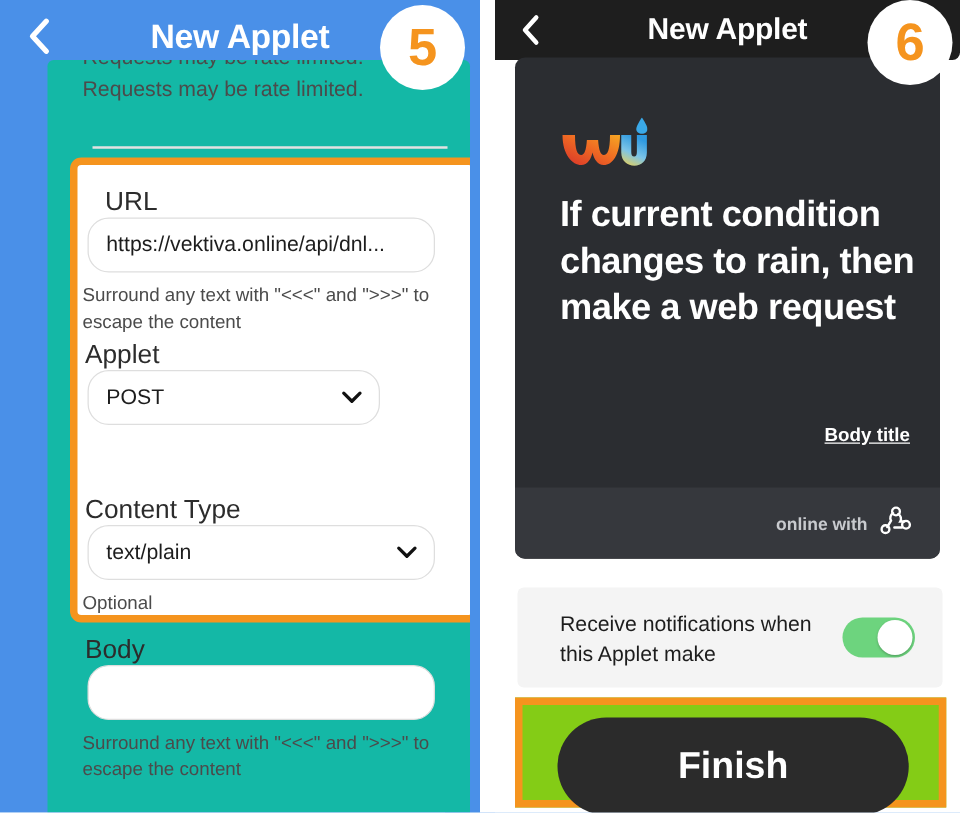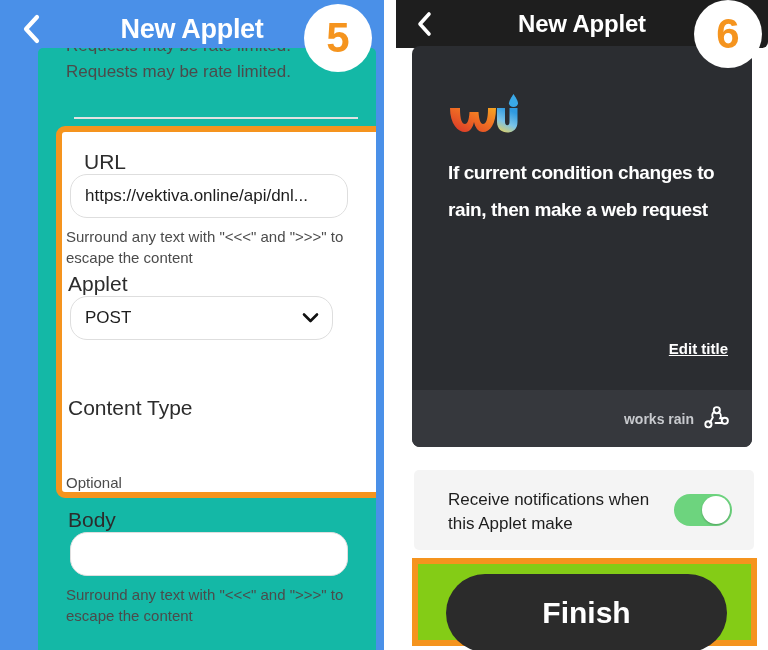--- a/index.html
+++ b/index.html
@@ -139,21 +139,21 @@
     overflow: hidden;
   }
   .wu-logo {
     position: absolute; left: 36px; top: 48px;
     width: 70px; height: 44px;
   }
   .applet-title {
     position: absolute; left: 36px; top: 108px;
     width: 290px;
     color: #ffffff;
-    font-size: 19px; font-weight: bold;
+    font-size: 29px; font-weight: bold;
     line-height: 37px;
     letter-spacing: -0.4px;
   }
   .edit-title {
     position: absolute; right: 24px; top: 294px;
     color: #ffffff; font-size: 15px; font-weight: bold;
     text-decoration: underline;
   }
   .works-bar {
     position: absolute; left: 0; bottom: 0;
@@ -238,30 +238,38 @@
 
       <div class="divider"></div>
 
       <div class="orange-box"></div>
 
       <div class="field-label" style="left:46px; top:102px;">URL</div>
       <div class="field-input" style="left:32px; top:126px; width:278px;">https://vektiva.online/api/dnl...</div>
       <div class="field-help" style="left:28px; top:178px; width:290px;">Surround any text with "&lt;&lt;&lt;" and "&gt;&gt;&gt;" to escape the content</div>
 
       <div class="field-label" style="left:30px; top:224px;">Applet</div>
-      <div class="field-input" style="left:32px; top:248px; width:263px;">
+      <div class="field-input" style="left:32px; top:248px; width:234px;">
         <span>POST</span>
         <span class="sel-chevron">
           <svg width="17" height="11" viewBox="0 0 17 11" fill="none">
             <path d="M2 2 L8.5 8.5 L15 2" stroke="#111111" stroke-width="2.6" stroke-linecap="round" stroke-linejoin="round"></path>
           </svg>
         </span>
       </div>
 
       <div class="field-label" style="left:30px; top:348px;">Content Type</div>
+      <div class="field-input" style="left:32px; top:372px; width:278px;">
+        <span>text/plain</span>
+        <span class="sel-chevron">
+          <svg width="17" height="11" viewBox="0 0 17 11" fill="none">
+            <path d="M2 2 L8.5 8.5 L15 2" stroke="#111111" stroke-width="2.6" stroke-linecap="round" stroke-linejoin="round"></path>
+          </svg>
+        </span>
+      </div>
       <div class="field-help" style="left:28px; top:424px; width:290px;">Optional</div>
 
       <div class="field-label" style="left:30px; top:460px;">Body</div>
       <div class="field-input" style="left:32px; top:484px; width:278px;"></div>
       <div class="field-help" style="left:28px; top:536px; width:290px;">Surround any text with "&lt;&lt;&lt;" and "&gt;&gt;&gt;" to escape the content</div>
 
     </div>
 
     <div class="badge badge-5">5</div>
   </div>
@@ -294,24 +302,24 @@
             </linearGradient>
           </defs>
           <path d="M2 14 C2 30 10 38 17 38 C22 38 25 33 26 28 C27 33 30 38 35 38 C42 38 48 30 48 14 L40 14 C40 26 38 30 35 30 C32.5 30 31 26 30.5 18 L21.5 18 C21 26 19.5 30 17 30 C14 30 12 26 12 14 Z" fill="url(#wgrad)"></path>
           <path d="M49 14 L49 28 C49 35 54 38.5 59.5 38.5 C65 38.5 69.5 35 69.5 28 L69.5 14 L61.5 14 L61.5 27.5 C61.5 30 60.8 31.2 59.3 31.2 C57.8 31.2 57 30 57 27.5 L57 14 Z" fill="url(#ugrad)"></path>
           <path d="M65.5 0 C65.5 0 61 6.5 61 9.2 C61 11.5 63 13 65.5 13 C68 13 70 11.5 70 9.2 C70 6.5 65.5 0 65.5 0 Z" fill="#3aa9e8"></path>
         </svg>
       </div>
 
       <div class="applet-title">If current condition changes to rain, then make a web request</div>
 
-      <div class="edit-title">Edit title</div>
+      <div class="edit-title">Body title</div>
 
       <div class="works-bar">
-        <span class="works-label">works rain</span>
+        <span class="works-label">online with</span>
         <span>
           <svg width="26" height="24" viewBox="0 0 26 24" fill="none">
             <path d="M10.5 6.5 C8.4 7.7 7.6 10.4 8.8 12.5 L5.8 17.7" stroke="#ffffff" stroke-width="1.9" stroke-linecap="round" fill="none"></path>
             <path d="M14.6 7.2 C16.7 8.4 17.4 11.1 16.2 13.2 L19.4 13.2" stroke="#ffffff" stroke-width="1.9" stroke-linecap="round" fill="none"></path>
             <path d="M17.5 18 L11.5 18" stroke="#ffffff" stroke-width="1.9" stroke-linecap="round" fill="none"></path>
             <circle cx="12.8" cy="5.2" r="3.1" stroke="#ffffff" stroke-width="1.9" fill="none"></circle>
             <circle cx="4.4" cy="19.3" r="3.1" stroke="#ffffff" stroke-width="1.9" fill="none"></circle>
             <circle cx="20.8" cy="15.8" r="3.1" stroke="#ffffff" stroke-width="1.9" fill="none"></circle>
           </svg>
         </span>

